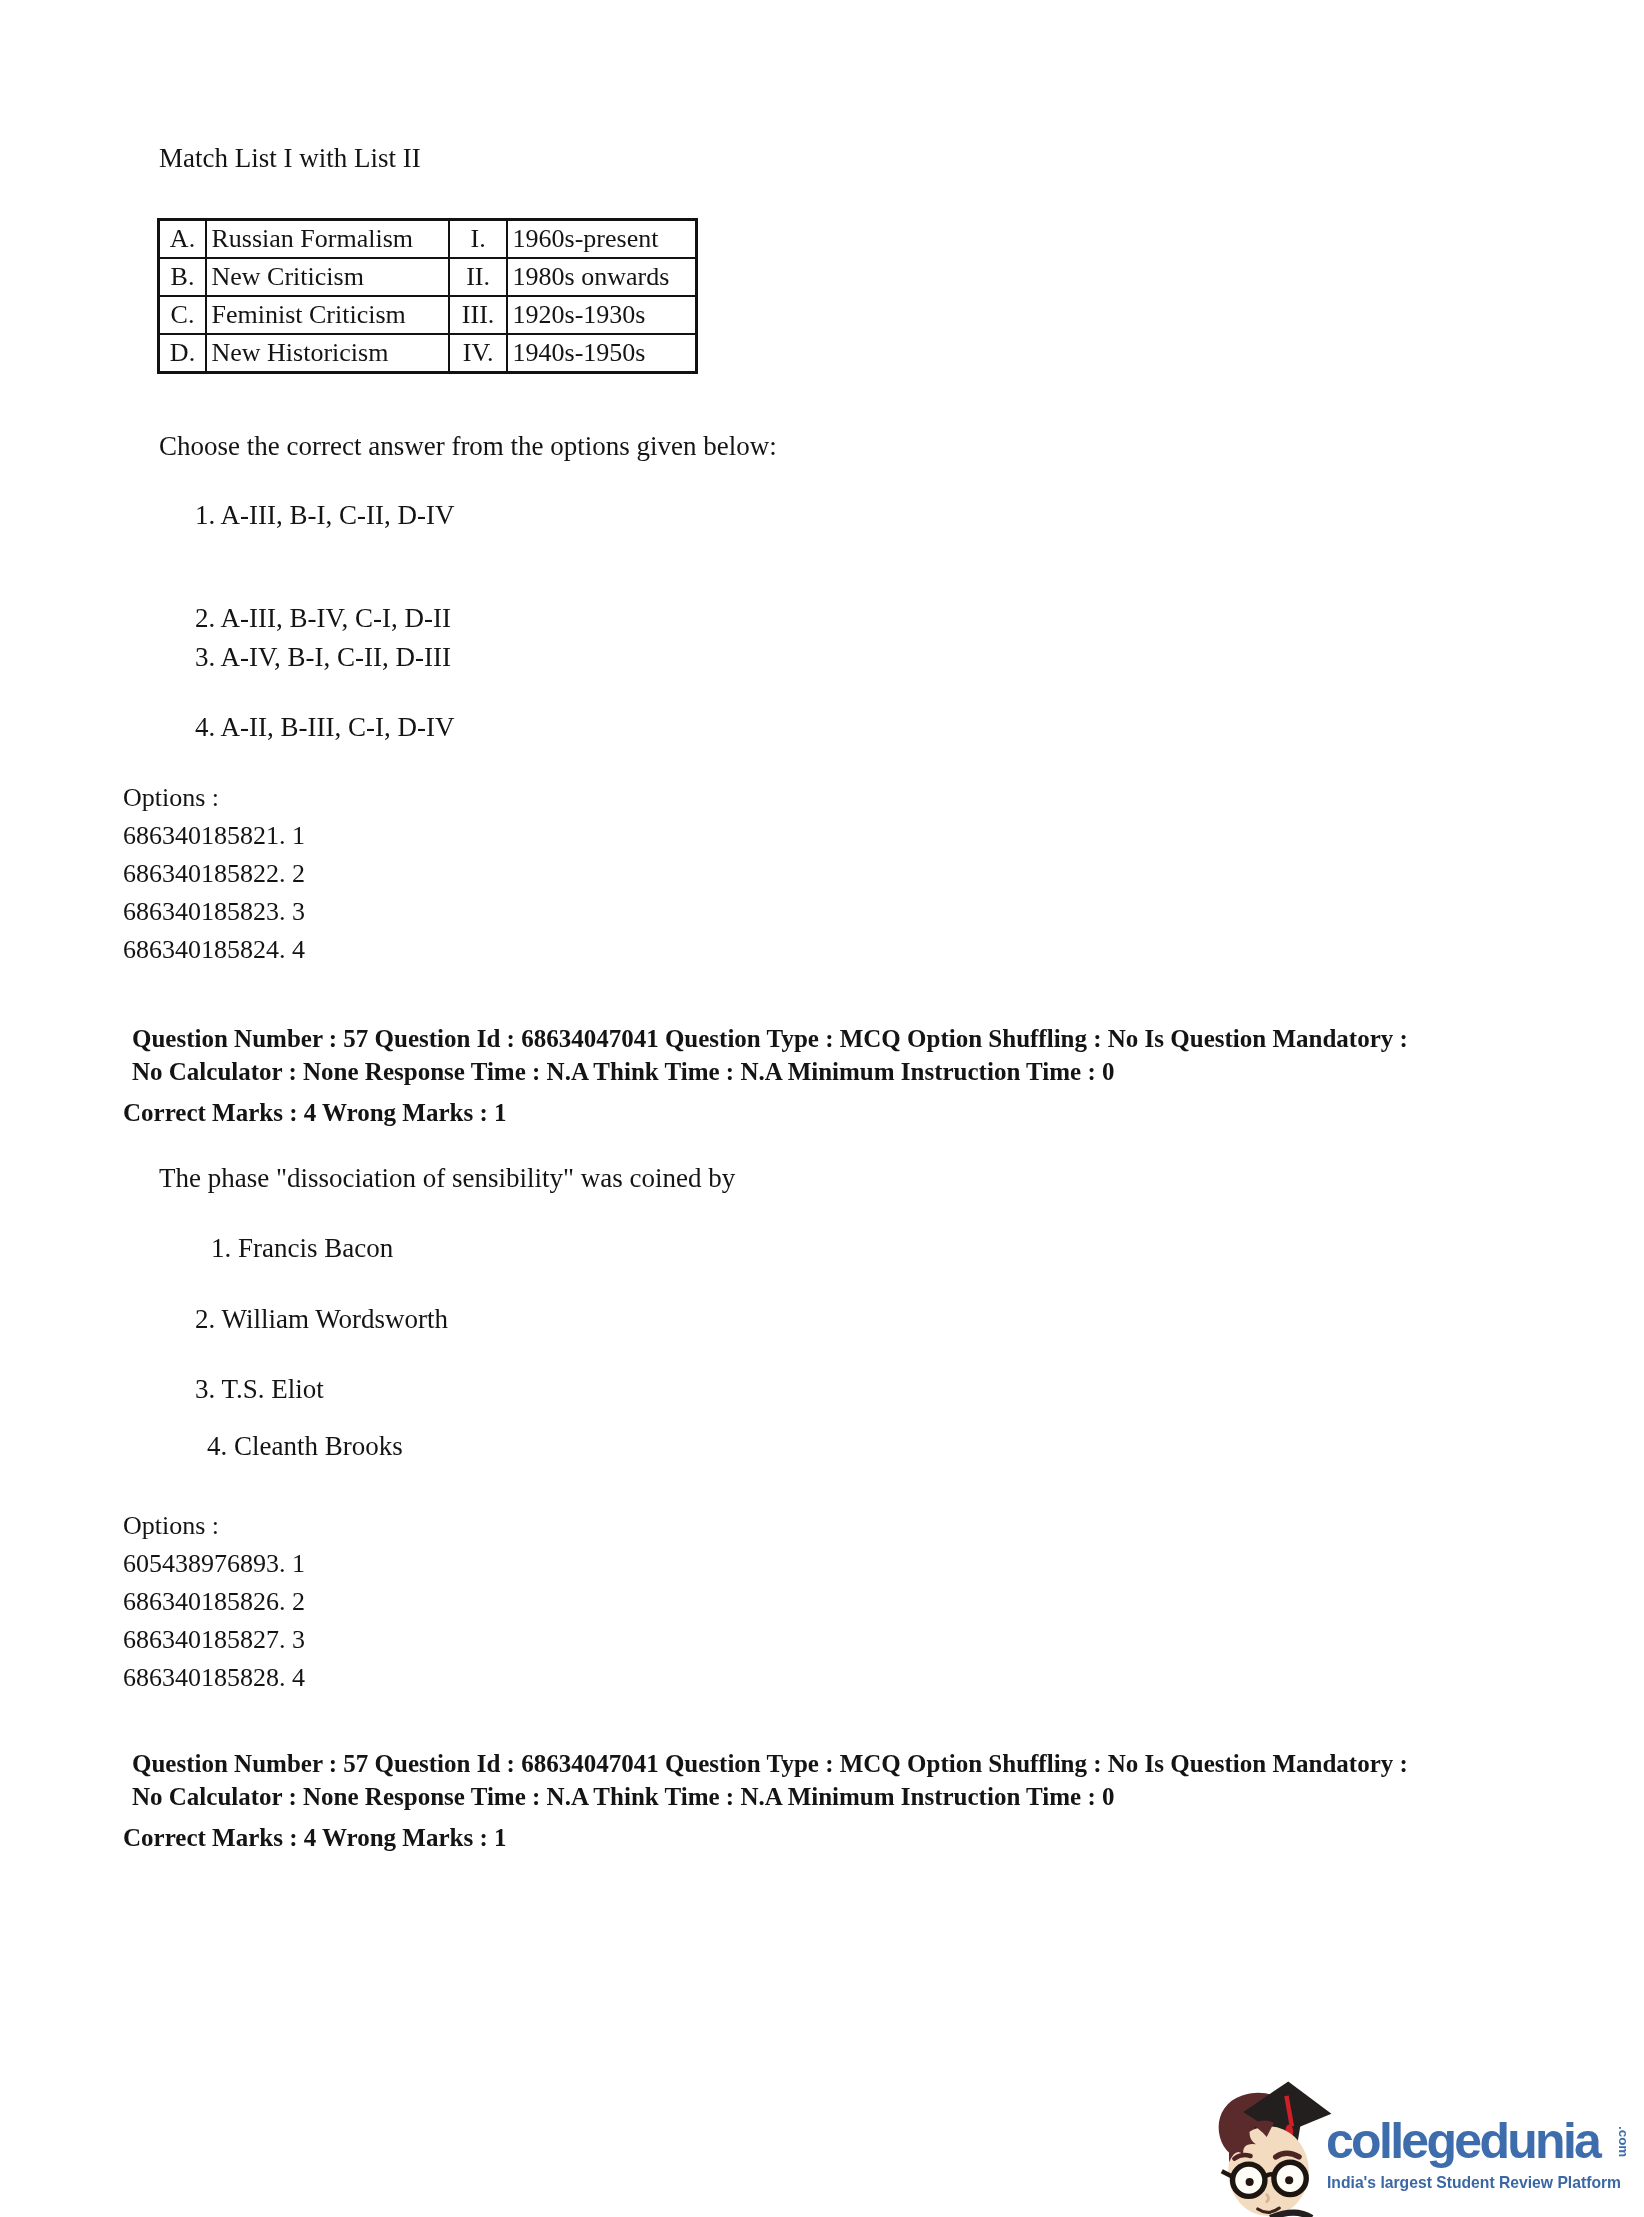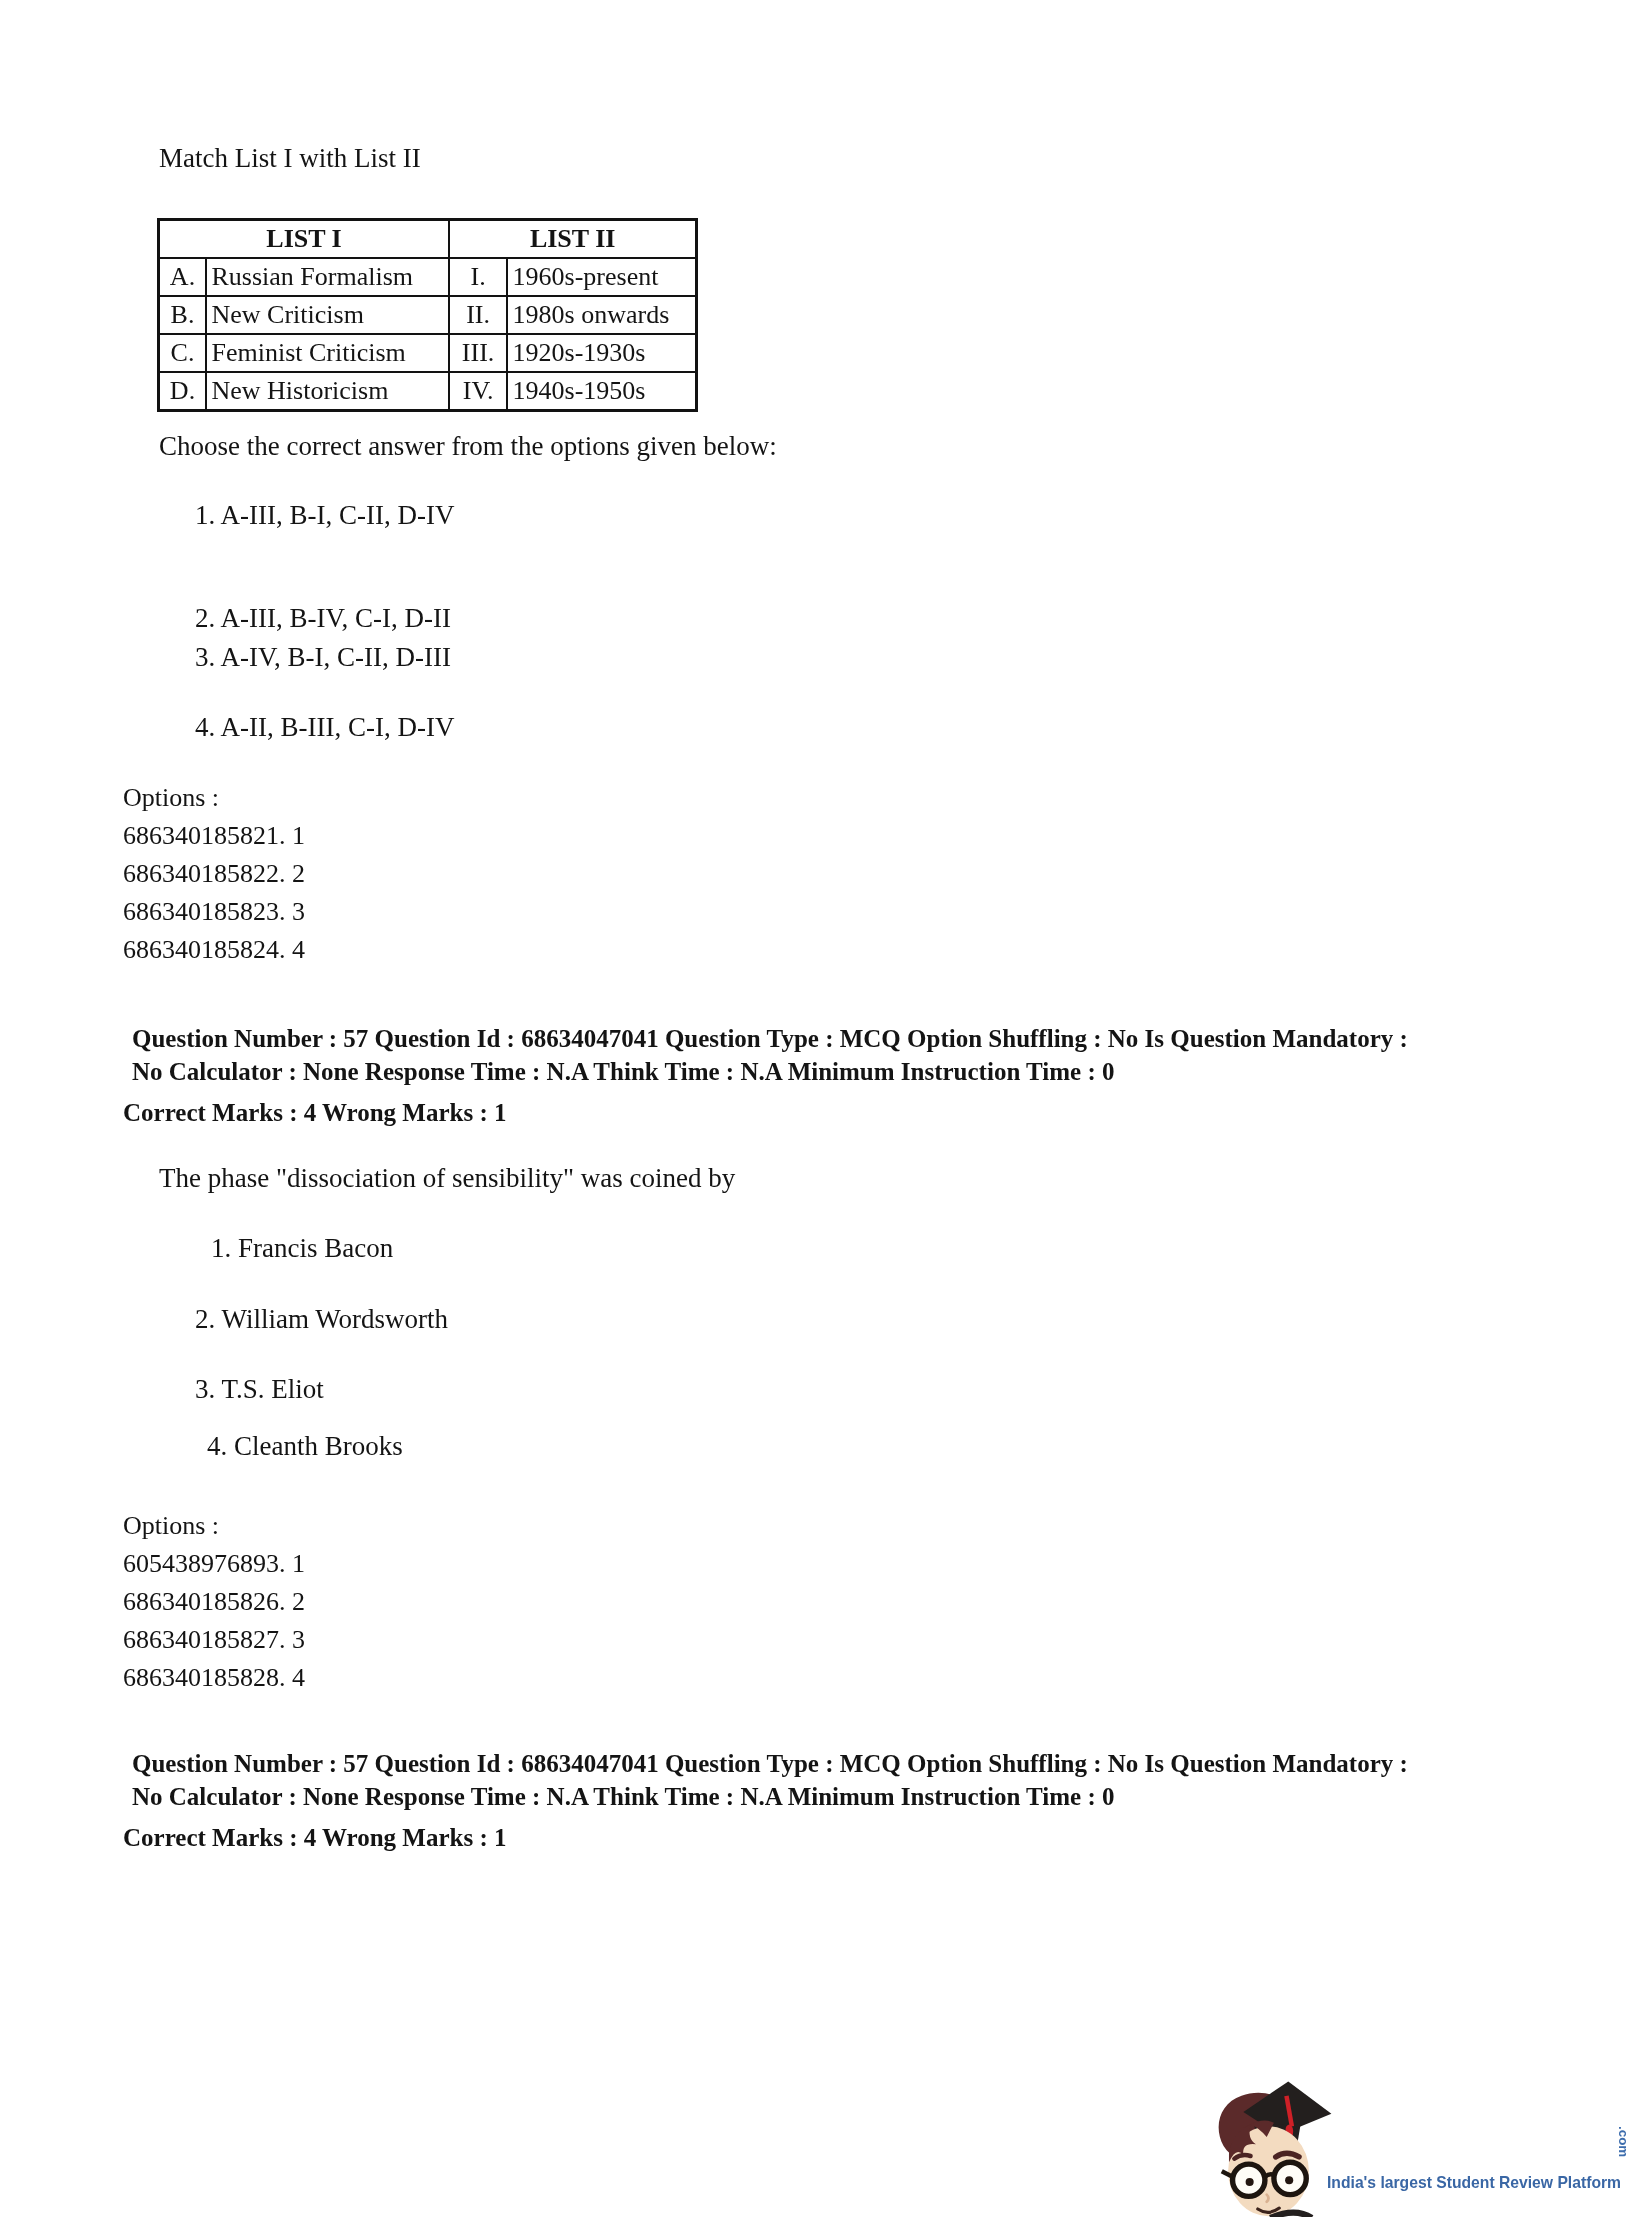--- a/index.html
+++ b/index.html
@@ -80,24 +80,20 @@
 <div class="abs prompt" style="left:159px; top:142px;">Match List I with List II</div>
 
 <table class="match-table">
   <colgroup>
       <col style="width:43px">
       <col style="width:233px">
       <col style="width:54px">
       <col style="width:179px">
     </colgroup>
   <tbody>
-      <tr>
-    <th colspan="2">LIST I</th>
-    <th colspan="2">LIST II</th>
-  </tr>
   <tr>
     <td class="cell-key">A.</td>
     <td class="cell-item">Russian Formalism</td>
     <td class="cell-num">I.</td>
     <td class="cell-period">1960s-present</td>
   </tr>
   <tr>
     <td class="cell-key">B.</td>
     <td class="cell-item">New Criticism</td>
     <td class="cell-num">II.</td>
@@ -187,16 +183,17 @@
 
       <circle cx="43" cy="118" r="4.5" fill="#241711"></circle>
       <circle cx="87" cy="116" r="4.5" fill="#241711"></circle>
 
       <path d="M62,132 q4,4 0,8" stroke="#d9b292" stroke-width="3" fill="none" stroke-linecap="round"></path>
       <path d="M52,148 Q64,156 76,147" stroke="#3c241c" stroke-width="3.5" fill="none" stroke-linecap="round"></path>
 
       <path d="M66,158 Q94,146 112,158" stroke="#231f1e" stroke-width="7" fill="none"></path>
     </svg>
   </div>
+  <div class="brand-row">collegedunia</div>
   <div class="brand-tld">.com</div>
   <div class="tagline">India's largest Student Review Platform</div>
 </div>
 
 
 </body></html>

